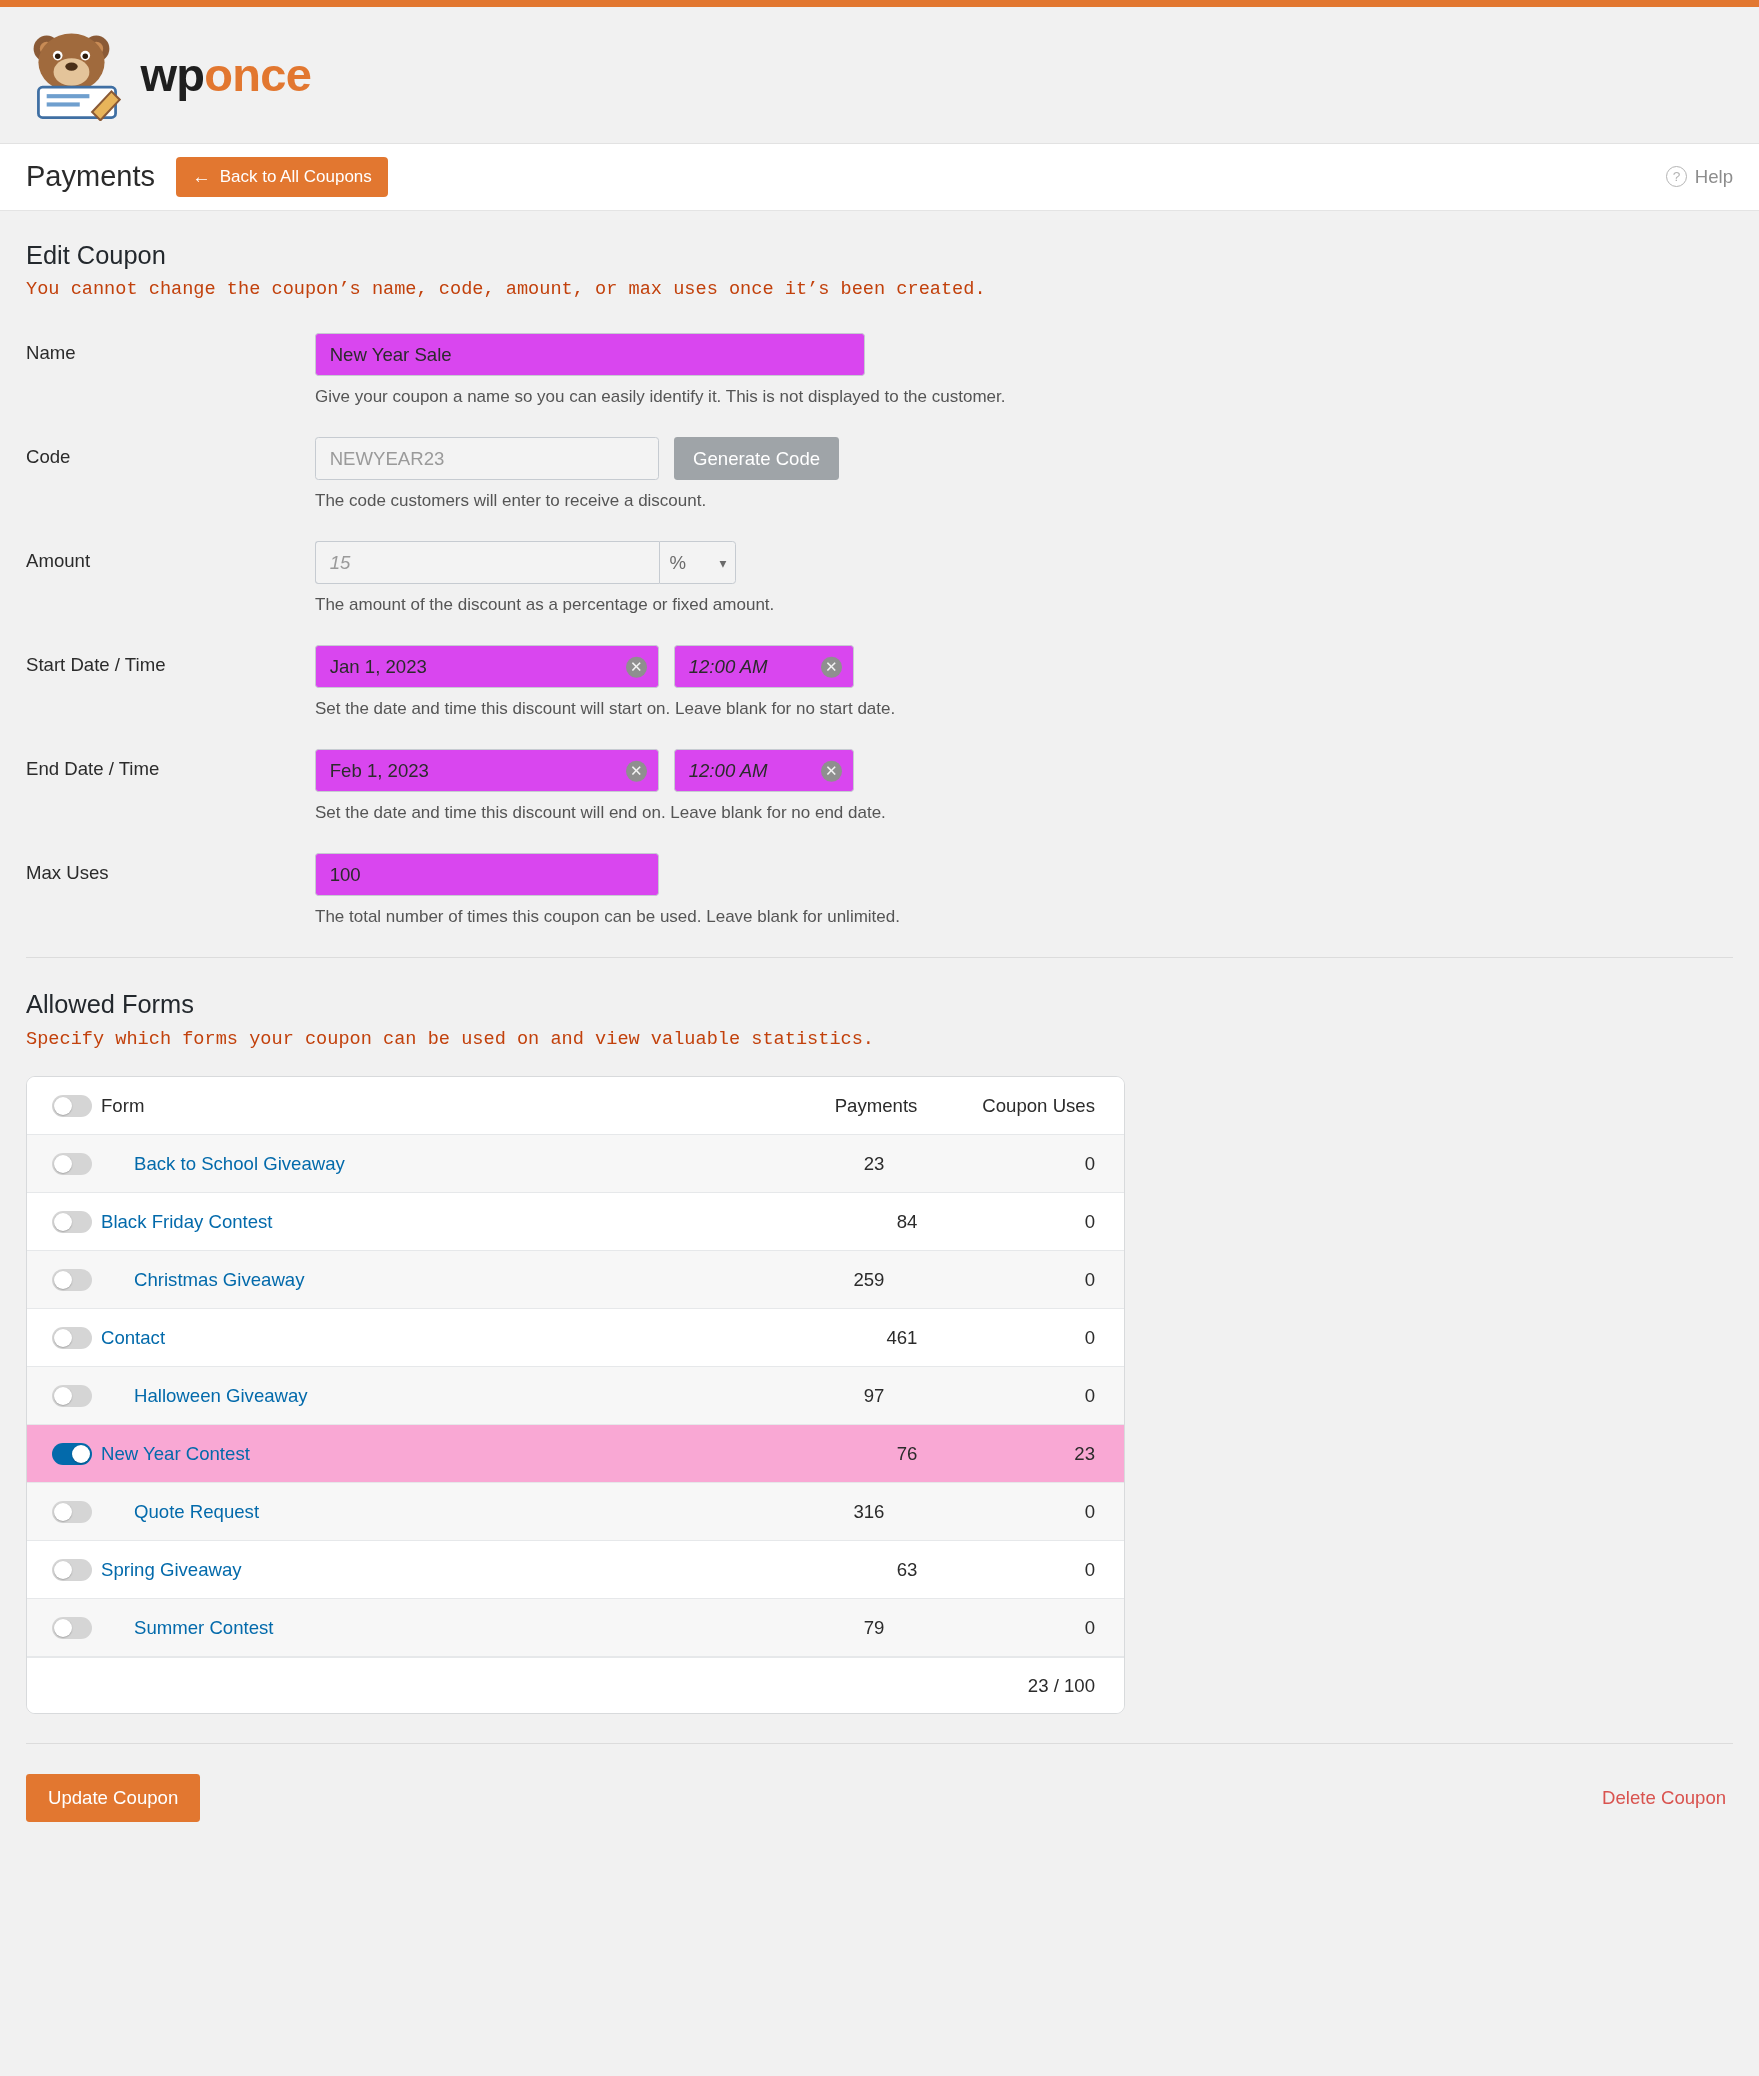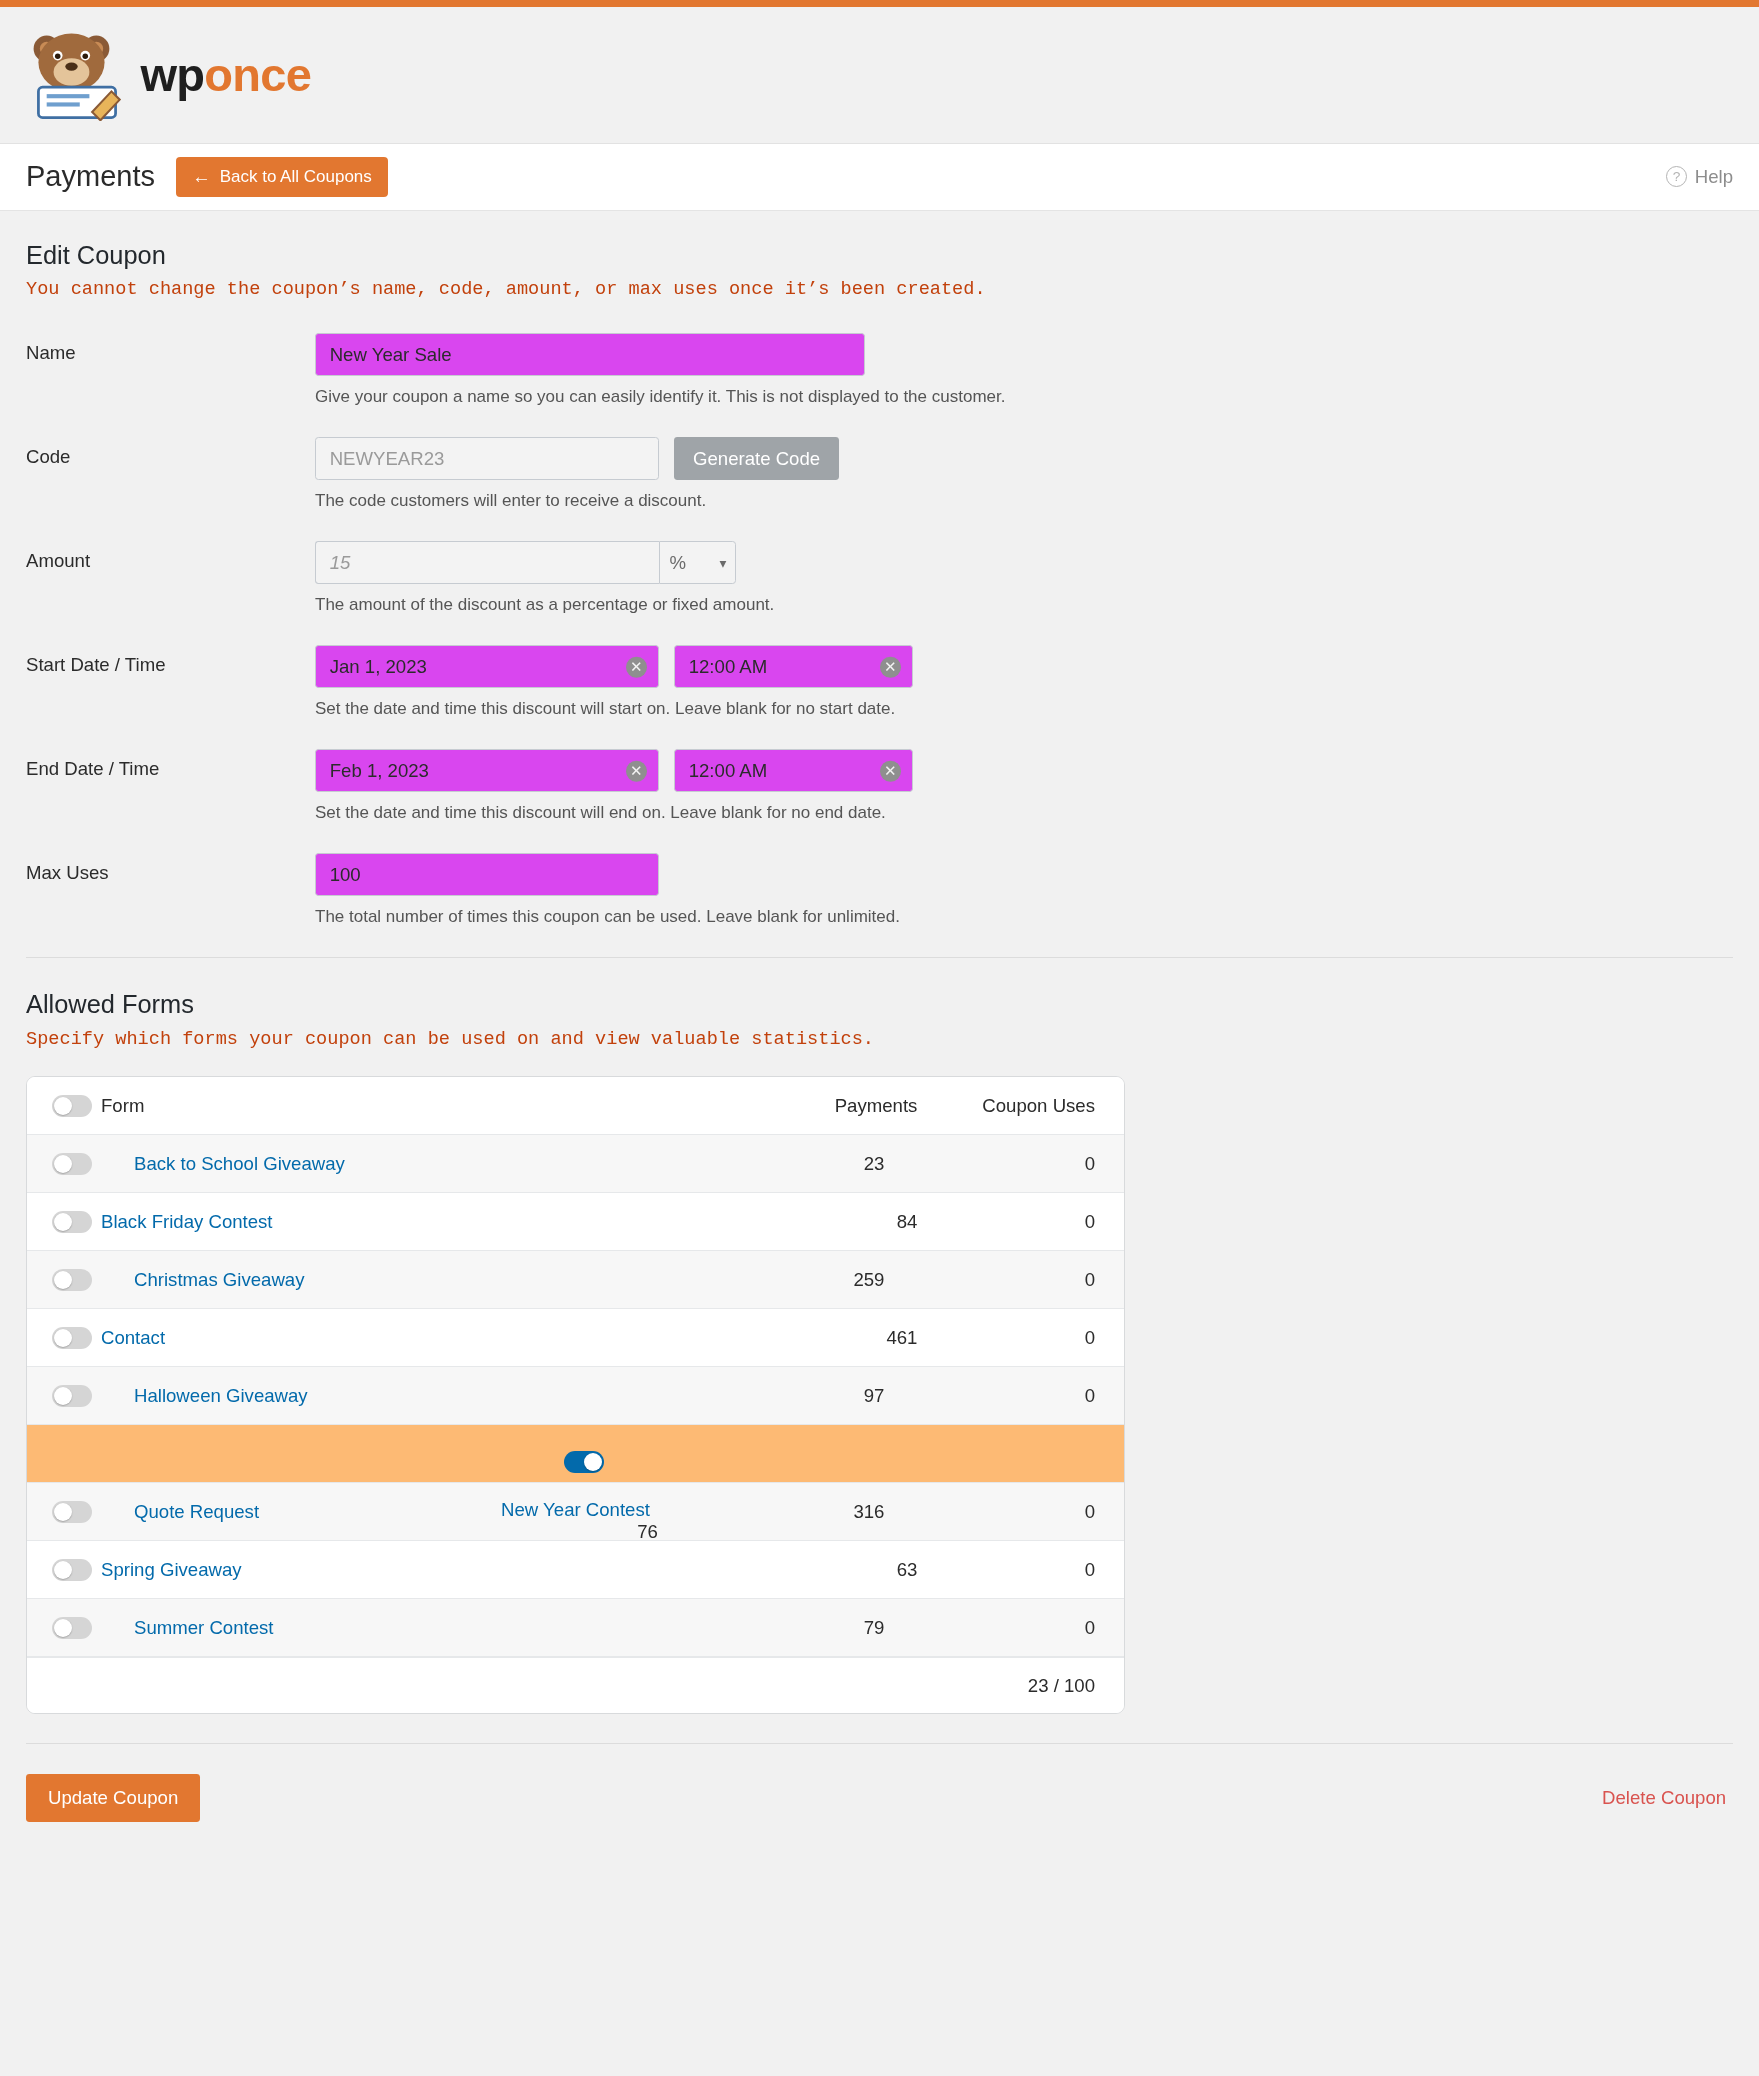--- a/index.html
+++ b/index.html
@@ -144,21 +144,21 @@
   }
   input.txt::placeholder { color: #9a9a9a; }
   input.txt:disabled, input.txt[readonly].muted {
     background: #f3f3f3;
     color: #9a9a9a;
   }
   .w-name { width: 550px; }
   .w-code { width: 344px; }
   .w-amount { width: 344px; font-style: italic; }
   .w-date { width: 344px; }
-  .w-time { width: 239px; }
+  .w-time { width: 180px; font-style: italic; }
   .w-max { width: 344px; }
 
   .gen-btn {
     background: #9fa4a8;
     color: #fff;
     border: none;
     border-radius: 3.4px;
     height: 43px;
     padding: 0 19px;
     font-size: 18.6px;
@@ -239,21 +239,21 @@
     height: 58px;
     border-bottom: 0.7px solid #e6e8ea;
   }
   .ft-row:last-child { border-bottom: none; }
   .ft-head {
     background: #fff;
     font-size: 18.6px;
     color: #2b2b2b;
   }
   .ft-row.odd { background: #f7f7f7; gap: 33px; }
-  .ft-row.selected { background: #fdba74; flex-direction: column; }
+  .ft-row.selected { background: #f9a8d4; }
   .ft-toggle-cell {
     width: 74px;
     flex: 0 0 74px;
     display: flex;
     align-items: center;
     padding-left: 25px;
   }
   .ft-name {
     flex: 1;
     font-size: 18.6px;

